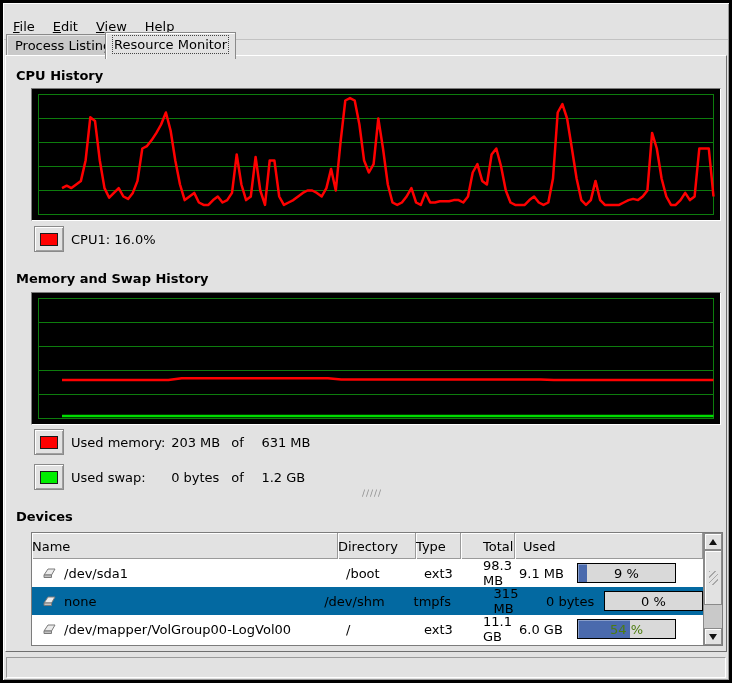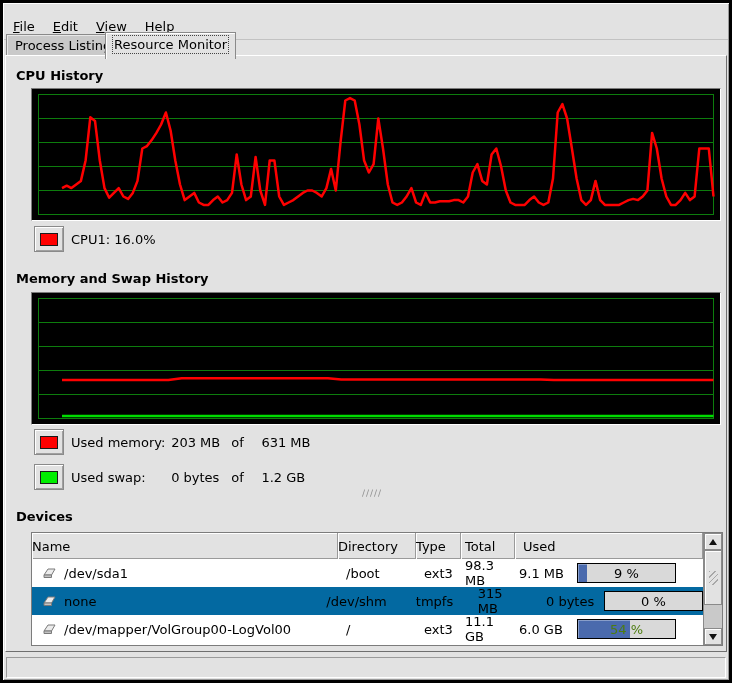--- a/index.html
+++ b/index.html
@@ -56,21 +56,21 @@
     border:1px solid #7c7c7c; background:#fff; display:flex; }
   .table-body { flex:1; display:flex; flex-direction:column; overflow:hidden; }
   .thead { display:flex; height:26px; flex:none; }
   .th { background:#e2e2e2; border-right:1px solid #999;
     box-shadow: inset 1px 1px 0 #fff, inset 0 -1px 0 #9a9a9a;
     display:flex; align-items:center; }
   .tr { display:flex; height:28px; flex:none; align-items:center; background:#fff; }
   .tr.alt { background:#0369a1;gap:21px; }
   .td { display:flex; align-items:center; height:100%; padding-left:8px; }
   .c-name { width:306px; } .c-dir { width:78px; } .c-type { width:45px; }
-  .c-total { width:54px; padding-left:4px;} .c-used { flex:1; padding-left:4px; }
+  .c-total { width:54px; padding-left:22px;} .c-used { flex:1; padding-left:4px; }
   .disk-icon { margin:0 6px 0 0; flex:none; }
   .used-text { display:inline-block; width:56px; }
   .pbar { position:relative; width:99px; height:20px; border:1px solid #000;
     background:#d9d9d9; margin-left:2px; }
   .pbar-fill { position:absolute; left:0; top:0; bottom:0; background:#4a6aad;
     box-shadow: inset 1px 1px 0 rgba(255,255,255,.35); }
   .pbar-label { position:absolute; inset:0; display:flex; align-items:center;
     justify-content:center; font-size:13px; }
   
   .vscroll { width:19px; flex:none; background:#c9c9c9; border-left:1px solid #8a8a8a;

